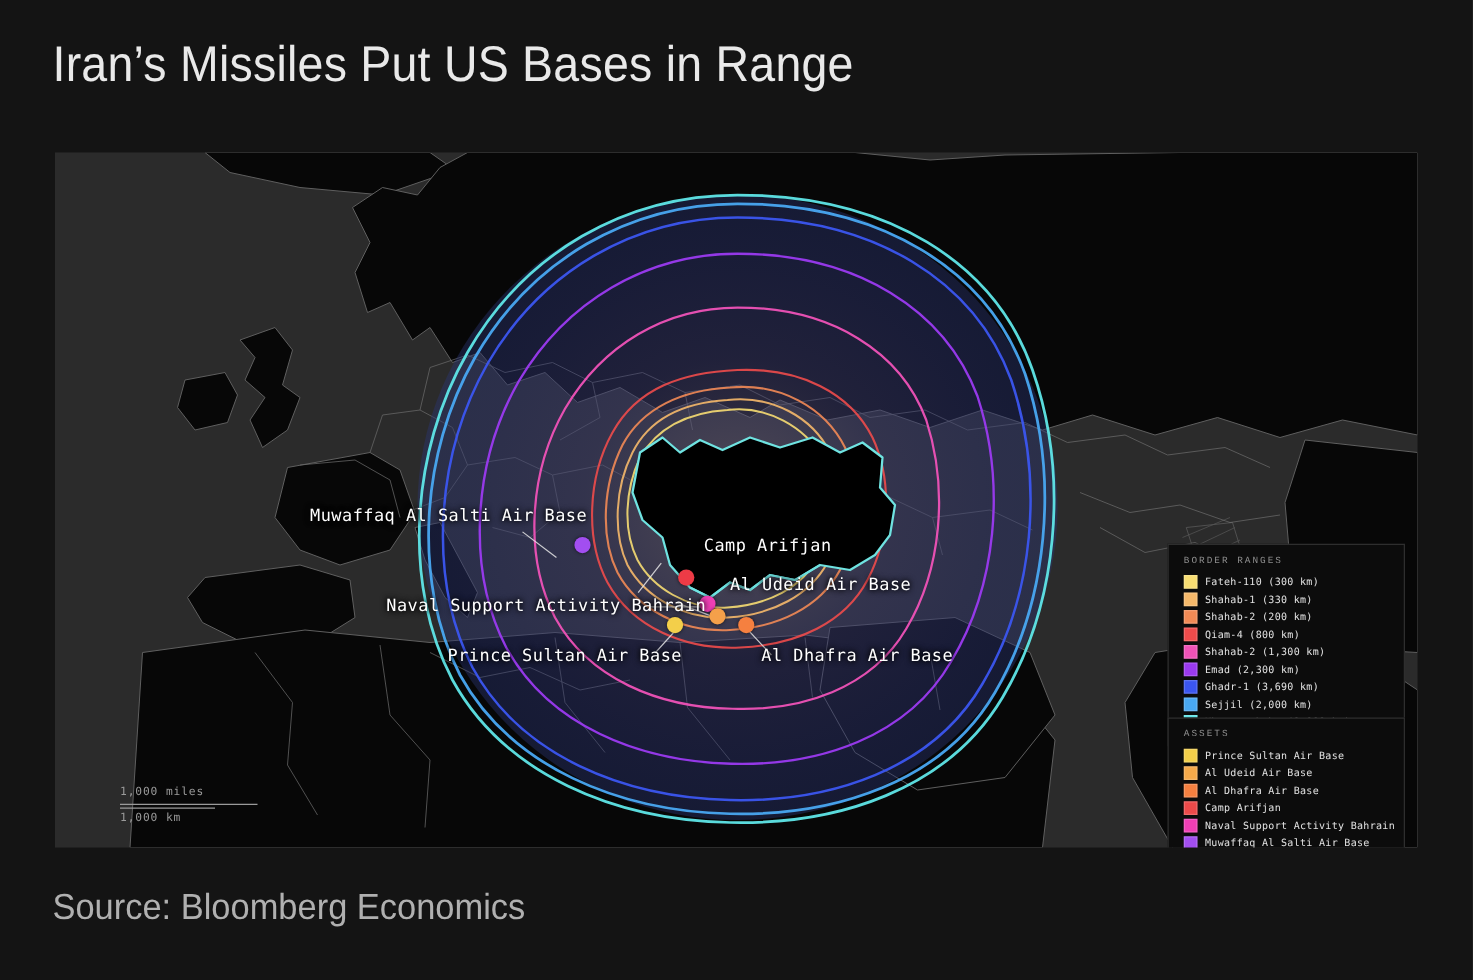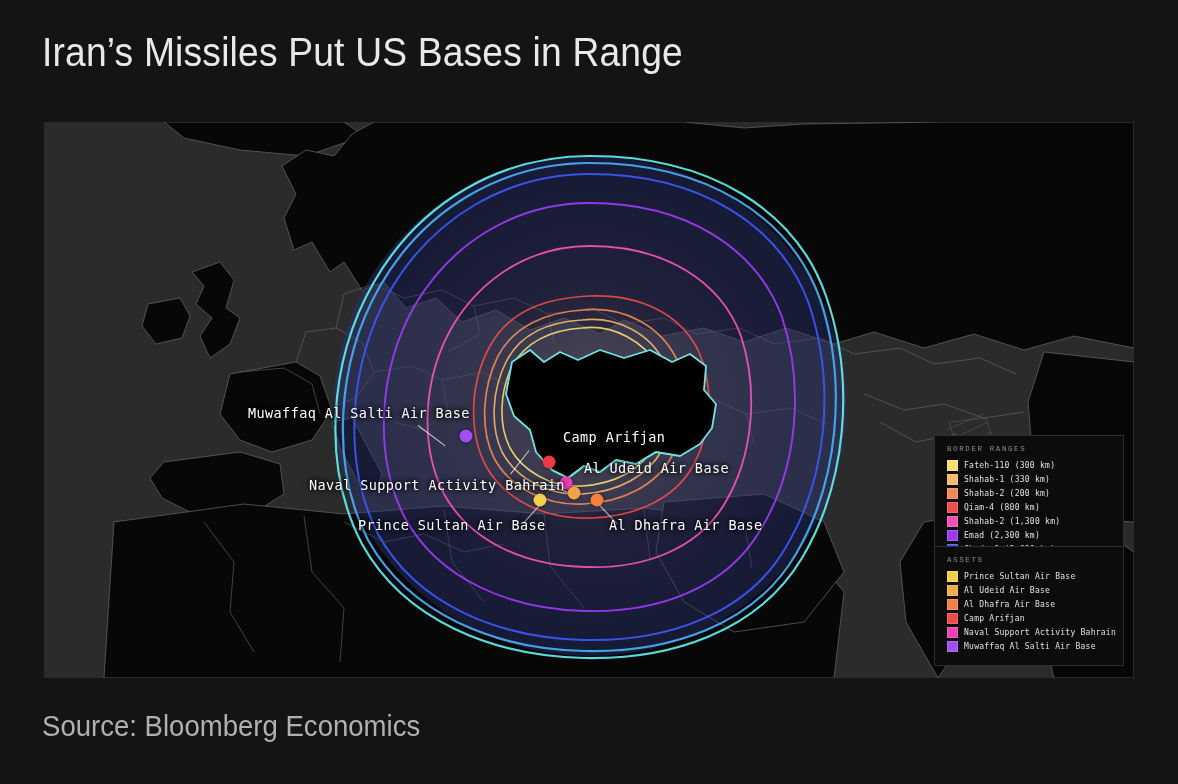--- a/index.html
+++ b/index.html
@@ -90,21 +90,21 @@
   
   .legend-panel{
     position:absolute;
     right:10px;
     background:#0c0c0c;
     border:1px solid #2e2e2e;
     padding:9px 12px 10px 12px;
     z-index:9;
   }
   #legend-ranges{top:313px;width:164px;}
-  #legend-assets{top:424px;width:164px;}
+  #legend-assets{top:452px;width:164px;}
   .legend-heading{
     font-family:Liberation Mono, monospace;
     font-size:7.5px;
     letter-spacing:1.6px;
     color:#8e8e8e;
     margin-bottom:7px;
     text-transform:uppercase;
   }
   .legend-row{
     display:flex;
@@ -288,20 +288,26 @@
   <div class="map-marker" style="left:496px;top:378px;background:#f3cf4a;"></div>
   <div class="map-marker" style="left:553px;top:378px;background:#f58040;"></div>
 
   <div class="map-label" style="left:204px;top:283px;">Muwaffaq Al Salti Air Base</div>
   <div class="map-label" style="left:519px;top:307px;">Camp Arifjan</div>
   <div class="map-label" style="left:540px;top:338px;">Al Udeid Air Base</div>
   <div class="map-label" style="left:265px;top:355px;">Naval Support Activity Bahrain</div>
   <div class="map-label" style="left:314px;top:395px;">Prince Sultan Air Base</div>
   <div class="map-label" style="left:565px;top:395px;">Al Dhafra Air Base</div>
 
+  <div id="scale-bar">
+    <div class="sb-text">1,000 miles</div>
+    <div class="sb-rule" id="sb-miles-rule"></div>
+    <div class="sb-rule" id="sb-km-rule"></div>
+    <div class="sb-text">1,000 km</div>
+  </div>
 
   <div class="legend-panel" id="legend-ranges">
     <div class="legend-heading">BORDER RANGES</div>
     <div id="legend-ranges-rows">
         <div class="legend-row">
           <span class="legend-swatch" style="background: rgb(247, 221, 114);"></span>
           <span class="legend-text">Fateh-110 (300 km)</span>
         </div>
         <div class="legend-row">
           <span class="legend-swatch" style="background: rgb(246, 185, 106);"></span>

